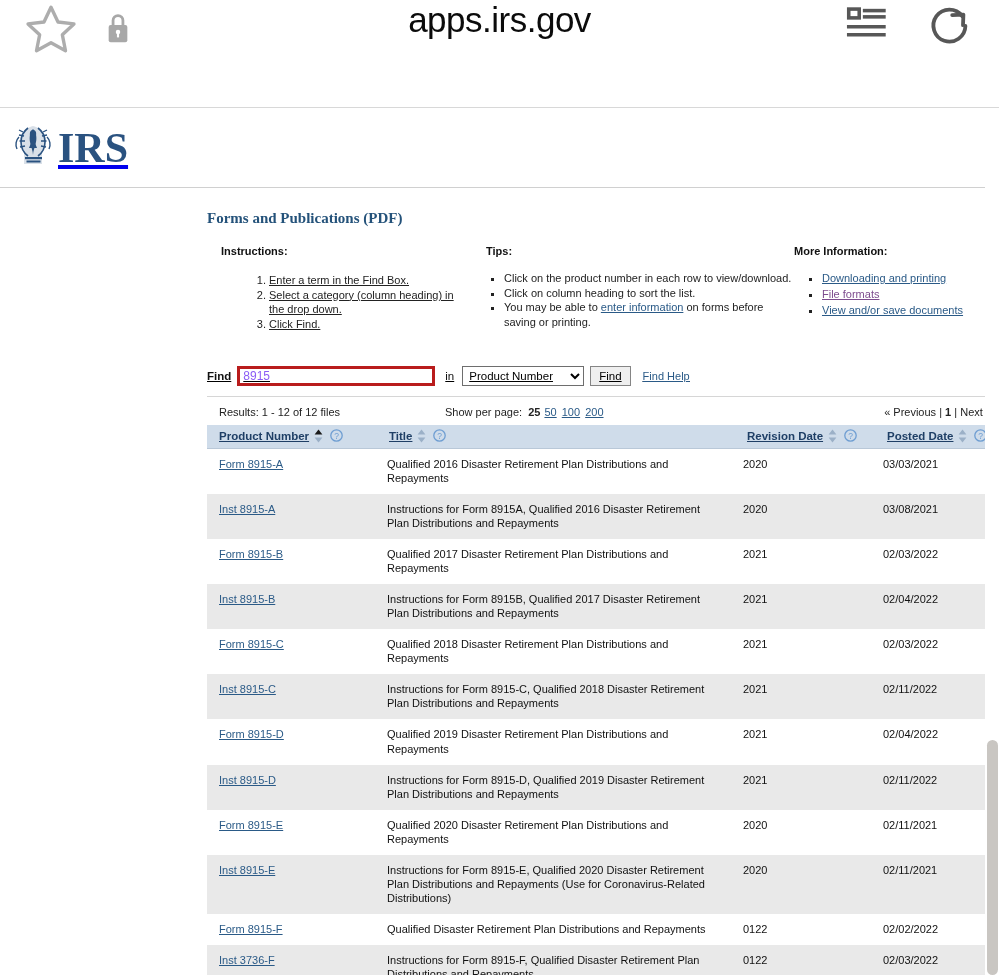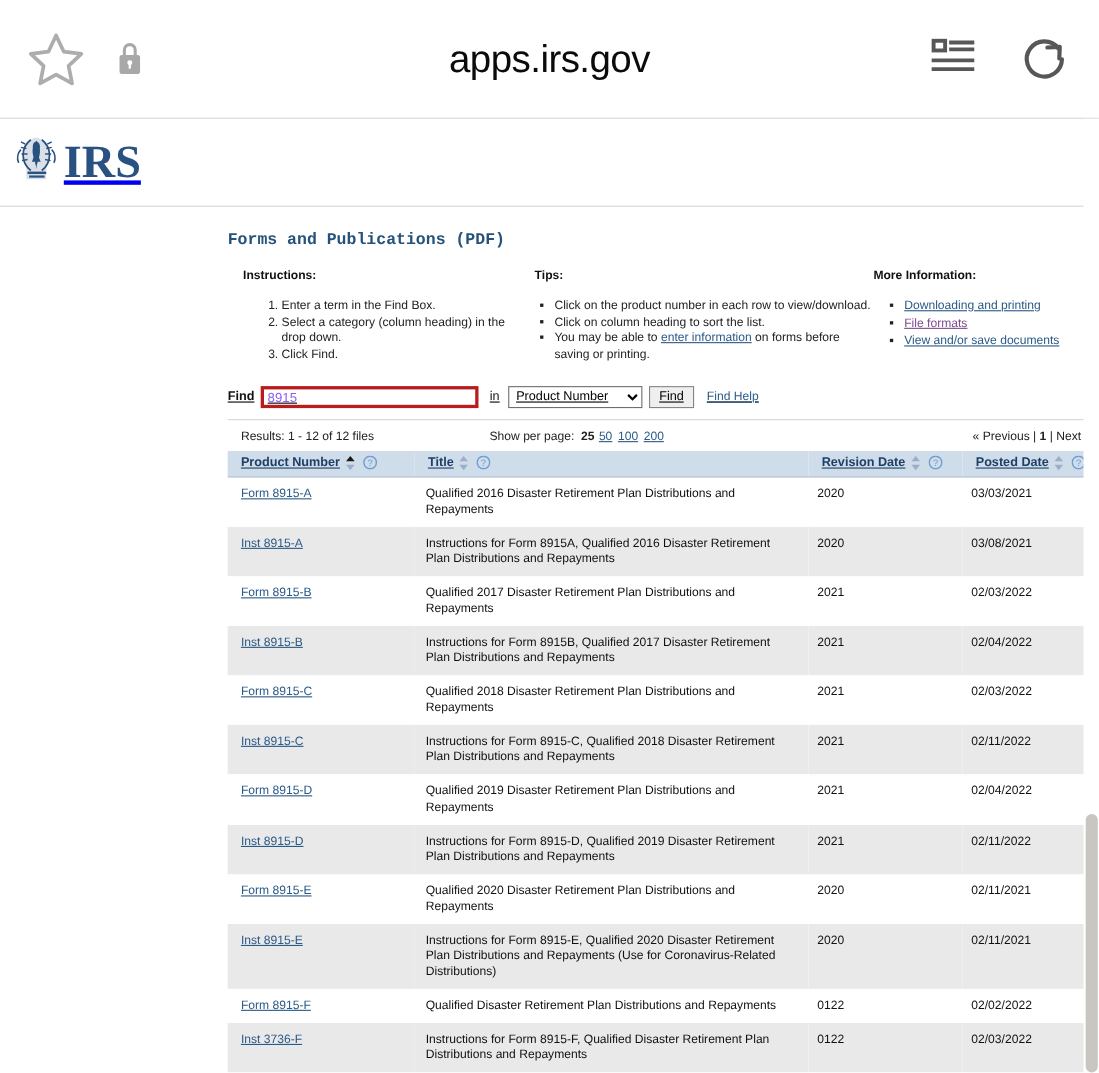--- a/index.html
+++ b/index.html
@@ -14,21 +14,21 @@
   
   .chrome {
     position: relative;
     height: 108px;
     background: #ffffff;
     border-bottom: 1px solid #d8d8d8;
   }
   .chrome-inner {
     height: 107px;
     display: flex;
-    align-items: center;
+    align-items: flex-start;
     padding: 0 22px;
   }
   .chrome-left { display: flex; align-items: center; gap: 22px; width: 220px; }
   .chrome-right { display: flex; align-items: center; gap: 36px; width: 220px; justify-content: flex-end; }
   .chrome-title {
     flex: 1;
     text-align: center;
     font-size: 35px;
     color: #0b0b0b;
     font-family: "Liberation Sans", sans-serif;
@@ -62,21 +62,21 @@
   .content {
     width: 785px;
     margin-left: 207px;
     padding-top: 22px;
   }
   h1.page-title {
     font-size: 15px;
     color: #24527a;
     font-weight: bold;
     margin: 0 0 18px 0;
-    font-family: Liberation Mono, monospace;
+    font-family: Liberation Serif, serif;
   }
 
   
   .helpcols {
     display: flex;
     font-size: 11px;
     color: #222;
     margin-bottom: 16px;
   }
   .col-inst { width: 265px; }
@@ -84,22 +84,22 @@
   .col-more { width: 198px; }
   .col-h {
     font-weight: bold;
     font-size: 11px;
     color: #111;
     margin: 0 0 14px 0;
     padding-left: 14px;
   }
   .col-more .col-h { padding-left: 0; text-align: left; margin-left: 0; }
   ol.inst-list {
-    margin: 3px; padding-left: 46px;
-    font-size: 11px; line-height: 1.33;
+    margin: 16px; padding-left: 46px;
+    font-size: 11px; line-height: 1.33; text-decoration: underline;
   }
   ol.inst-list li { margin-bottom: 0px; }
   ul.tips-list {
     margin: 0; padding-left: 32px;
     font-size: 11px; line-height: 1.33;
     list-style: square;
   }
   ul.tips-list li { margin-bottom: 0px; }
   ul.more-list {
     margin: 0; padding-left: 28px;

